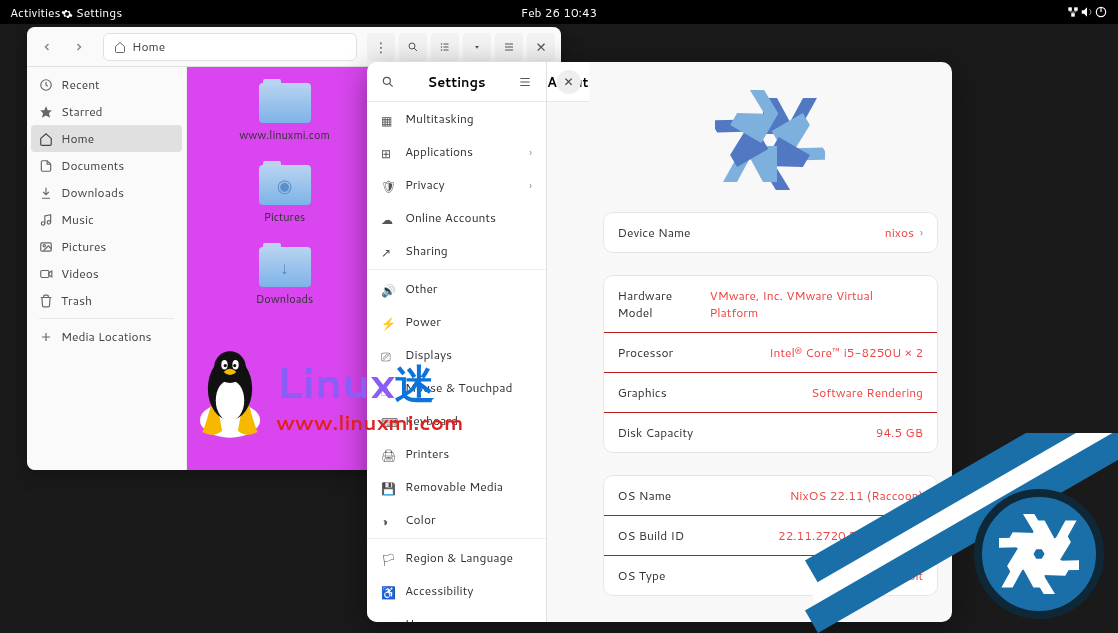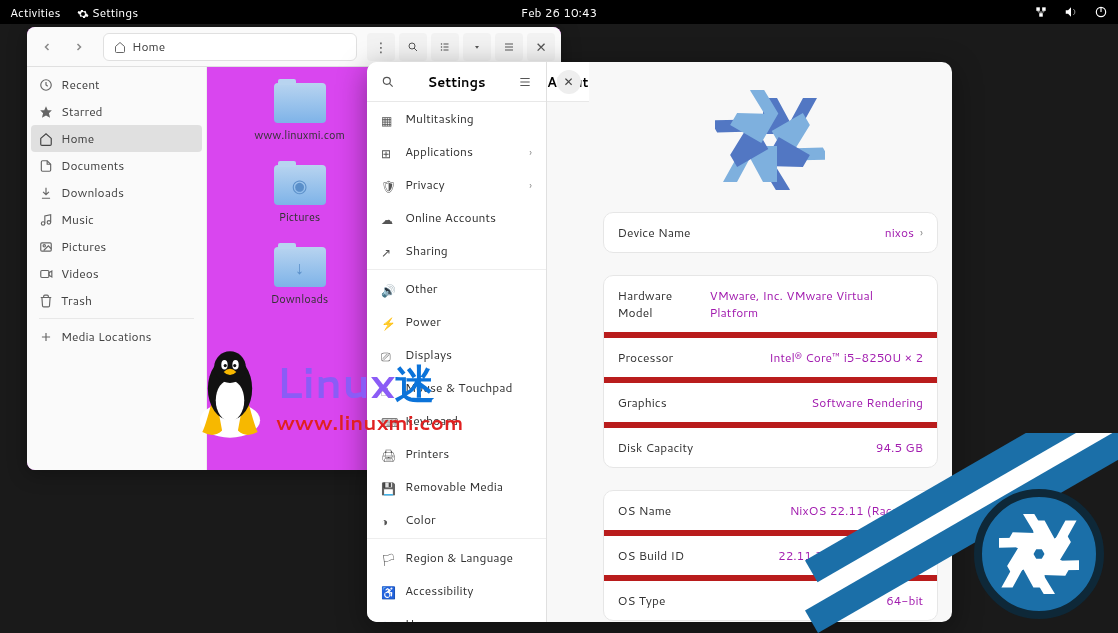--- a/index.html
+++ b/index.html
@@ -1,34 +1,34 @@
 <!DOCTYPE html>
 <html><head>
 <meta charset="utf-8">
 <style>
 * { margin: 0; padding: 0; box-sizing: border-box; font-family: -apple-system, "Cantarell", "Segoe UI", sans-serif; }
 body { background: #1a1a1a; width: 1118px; height: 633px; overflow: hidden; position: relative; }
 
 
 .topbar { height: 24px; background: #000; color: #fff; display: flex; align-items: center; justify-content: space-between; padding: 0 10px; font-size: 12px; }
-.topbar-left, .topbar-right { display: flex; align-items: center; gap: 16px; }
+.topbar-left, .topbar-right { display: flex; align-items: center; gap: 0; }
 .topbar-center { position: absolute; left: 50%; transform: translateX(-50%); font-weight: 500; }
 .topbar .gear { width: 12px; height: 12px; display: inline-block; vertical-align: middle; }
 
 
 .files-window { position: absolute; left: 27px; top: 27px; width: 534px; height: 443px; background: #d946ef; border-radius: 8px; box-shadow: 0 4px 20px rgba(0,0,0,0.3); overflow: hidden; display: flex; flex-direction: column; }
 .files-header { height: 40px; background: #fafafa; border-bottom: 1px solid #e0e0e0; display: flex; align-items: center; padding: 0 6px; gap: 4px; }
 .nav-btn { width: 28px; height: 28px; border: none; background: transparent; border-radius: 4px; display: flex; align-items: center; justify-content: center; color: #888; cursor: pointer; }
 .path-pill { background: #fff; border: 1px solid #e0e0e0; border-radius: 6px; height: 28px; padding: 0 10px; display: flex; align-items: center; gap: 6px; font-size: 12px; color: #444; flex: 1; margin: 0 6px; }
 .header-btns { display: flex; gap: 4px; }
 .hbtn { width: 28px; height: 28px; border: none; background: #f2f2f2; border-radius: 4px; display: flex; align-items: center; justify-content: center; color: #555; cursor: pointer; }
 .hbtn.close { background: #f2f2f2; }
 
 .files-body { flex: 1; display: flex; }
-.sidebar { width: 180px; background: #fafafa; border-right: 1px solid #eee; padding-top: 4px; }
+.sidebar { width: 160px; background: #fafafa; border-right: 1px solid #eee; padding-top: 4px; }
 .sidebar-item { display: flex; align-items: center; gap: 8px; padding: 5px 12px; font-size: 12px; color: #444; cursor: pointer; }
 .sidebar-item.active { background: #e0e0e0; border-radius: 4px; margin: 0 4px; padding: 5px 8px; }
 .sidebar-item .sicon { width: 14px; height: 14px; flex-shrink: 0; }
 .sidebar-sep { height: 1px; background: #e8e8e8; margin: 4px 12px; }
 
 .files-content { flex: 1; padding: 16px 10px; display: grid; grid-template-columns: repeat(2, 1fr); grid-auto-rows: 80px; gap: 2px 4px; align-content: start; justify-items: center; position: relative; }
 .folder { display: flex; flex-direction: column; align-items: center; gap: 4px; cursor: pointer; }
 .folder-icon { width: 52px; height: 40px; background: linear-gradient(180deg, #b8d4f0 0%, #7eb3e8 100%); border-radius: 4px; position: relative; }
 .folder-icon::before { content: ''; position: absolute; top: -4px; left: 4px; width: 18px; height: 6px; background: #b8d4f0; border-radius: 2px 2px 0 0; }
 .folder-glyph { position: absolute; top: 50%; left: 50%; transform: translate(-50%, -50%); color: #5a8fc9; font-size: 18px; }
@@ -56,24 +56,24 @@
 
 .settings-content { flex: 1; display: flex; flex-direction: row; }
 .settings-content-header { height: 40px; display: flex; align-items: center; justify-content: center; position: relative; border-bottom: 1px solid #e8e8e8; background: #fff; }
 .settings-content-header .title { font-weight: 600; font-size: 13px; }
 .settings-content-header .close { position: absolute; right: 8px; width: 24px; height: 24px; border-radius: 50%; background: #eee; border: none; display: flex; align-items: center; justify-content: center; cursor: pointer; color: #444; font-size: 12px; }
 
 .about-body { flex: 1; overflow-y: auto; padding: 18px 14px; }
 .nixlogo { width: 110px; height: 100px; margin: 10px auto 22px; display: block; }
 
 .card { background: #fff; border: 1px solid #e6e6e6; border-radius: 10px; margin-bottom: 22px; overflow: hidden; }
-.row { display: flex; align-items: center; justify-content: space-between; padding: 11px 14px; font-size: 12px; border-bottom: 6px solid #b91c1c; }
+.row { display: flex; align-items: center; justify-content: space-between; padding: 11px 14px; font-size: 12px; border-bottom: 1px solid #b91c1c; }
 .row:last-child { border-bottom: none; }
 .row .lbl { color: #333; }
-.row .val { color: #a21caf; }
+.row .val { color: #ef4444; }
 .row .chev { color: #888; font-size: 11px; margin-left: 6px; }
 
 
 .corner-stripes { position: absolute; right: -60px; bottom: -60px; width: 400px; height: 260px; overflow: hidden; pointer-events: none; }
 .stripe { position: absolute; width: 600px; height: 26px; transform: rotate(-30deg); transform-origin: left bottom; }
 .s1 { background: #1b6fa8; bottom: 60px; left: 40px; }
 .s2 { background: #fff; bottom: 88px; left: 40px; height: 20px; }
 .s3 { background: #1b6fa8; bottom: 110px; left: 40px; }
 .corner-badge { position: absolute; right: 14px; bottom: 14px; width: 130px; height: 130px; border-radius: 50%; background: #1b6fa8; border: 8px solid #0e2838; display: flex; align-items: center; justify-content: center; }
 .corner-badge svg { width: 80px; height: 80px; }

